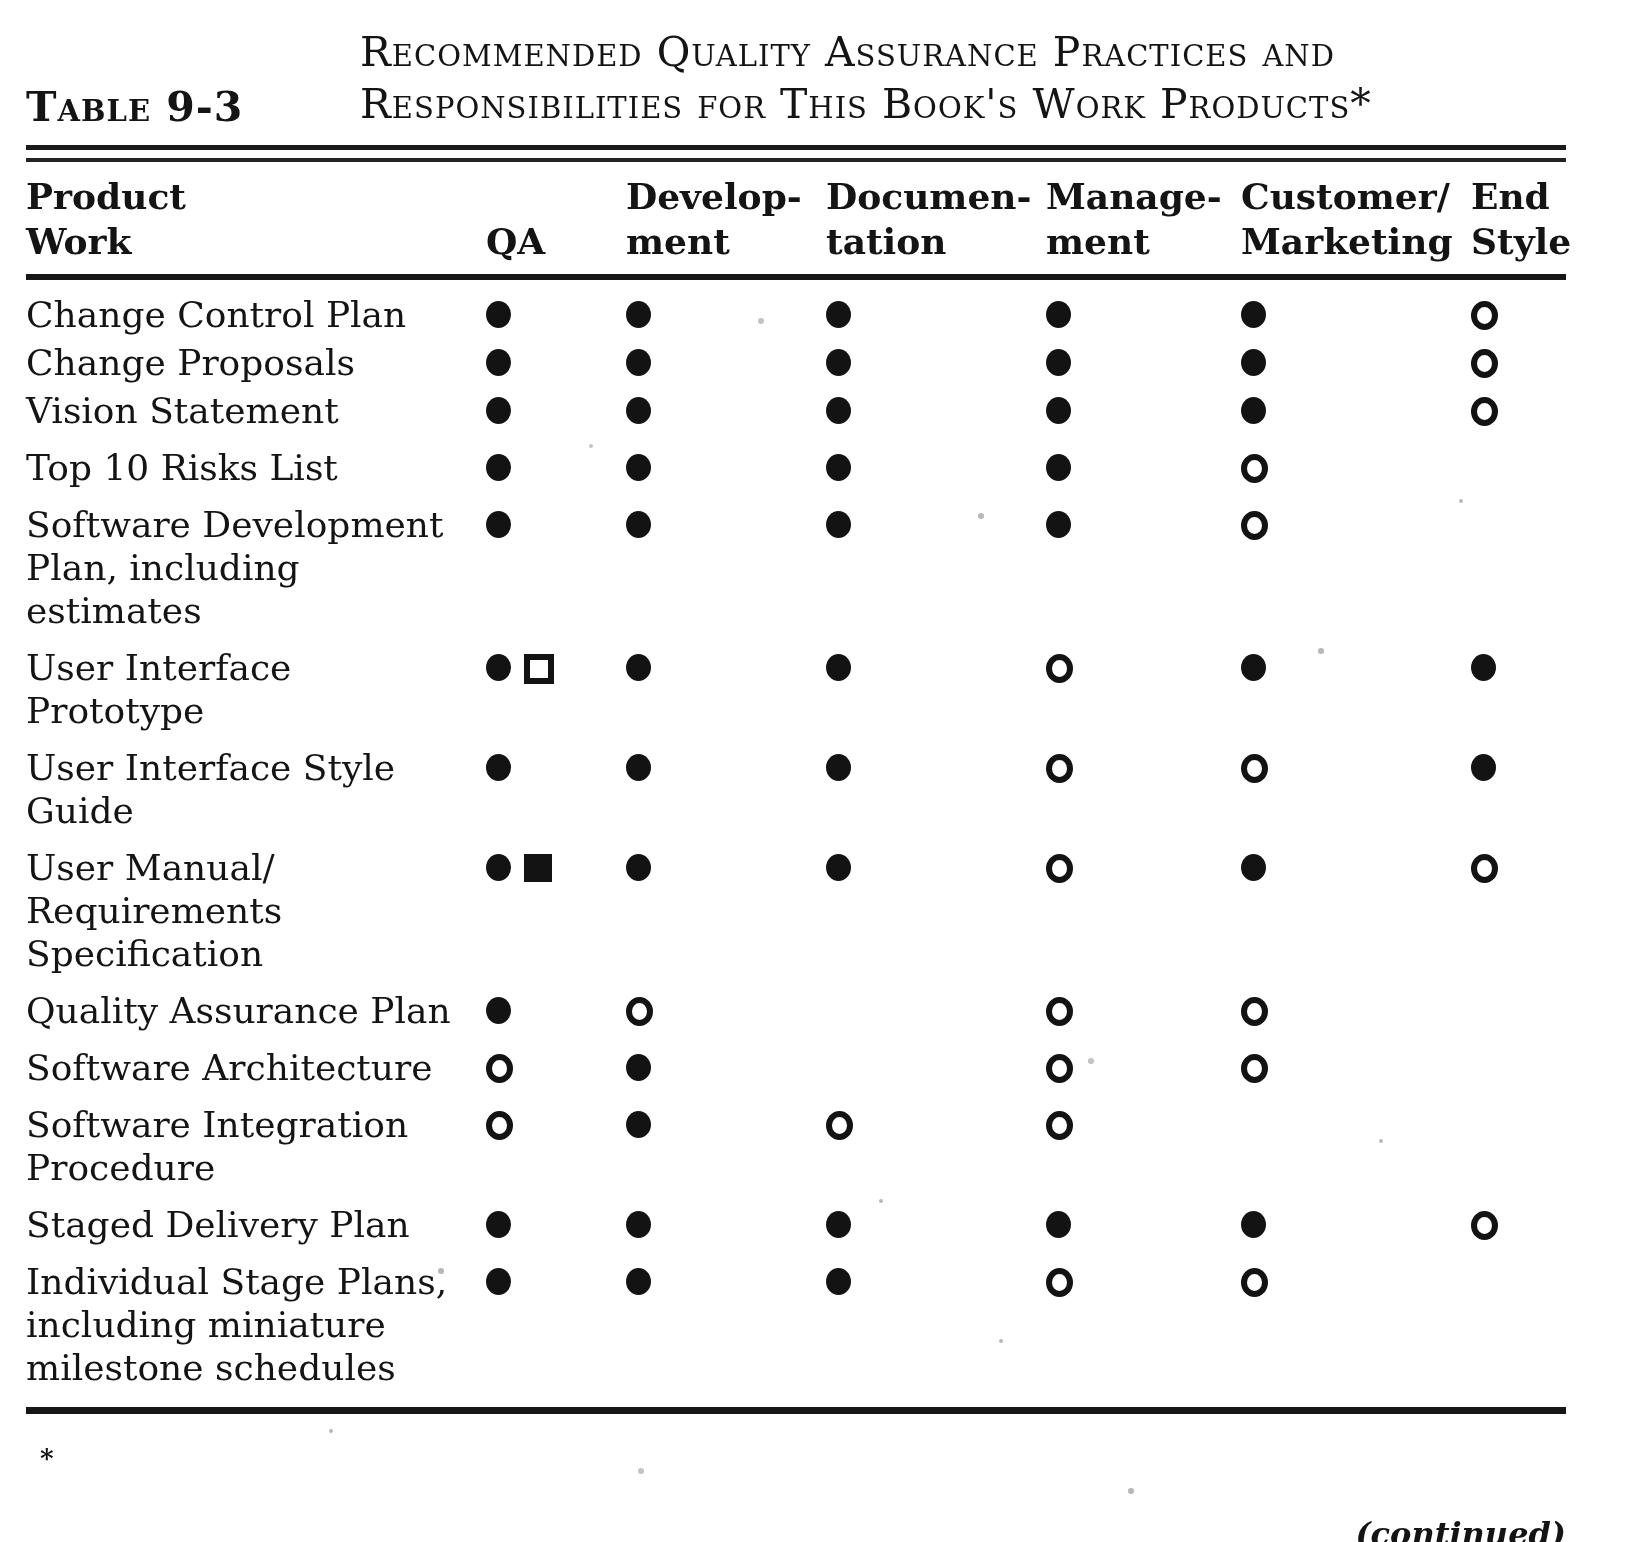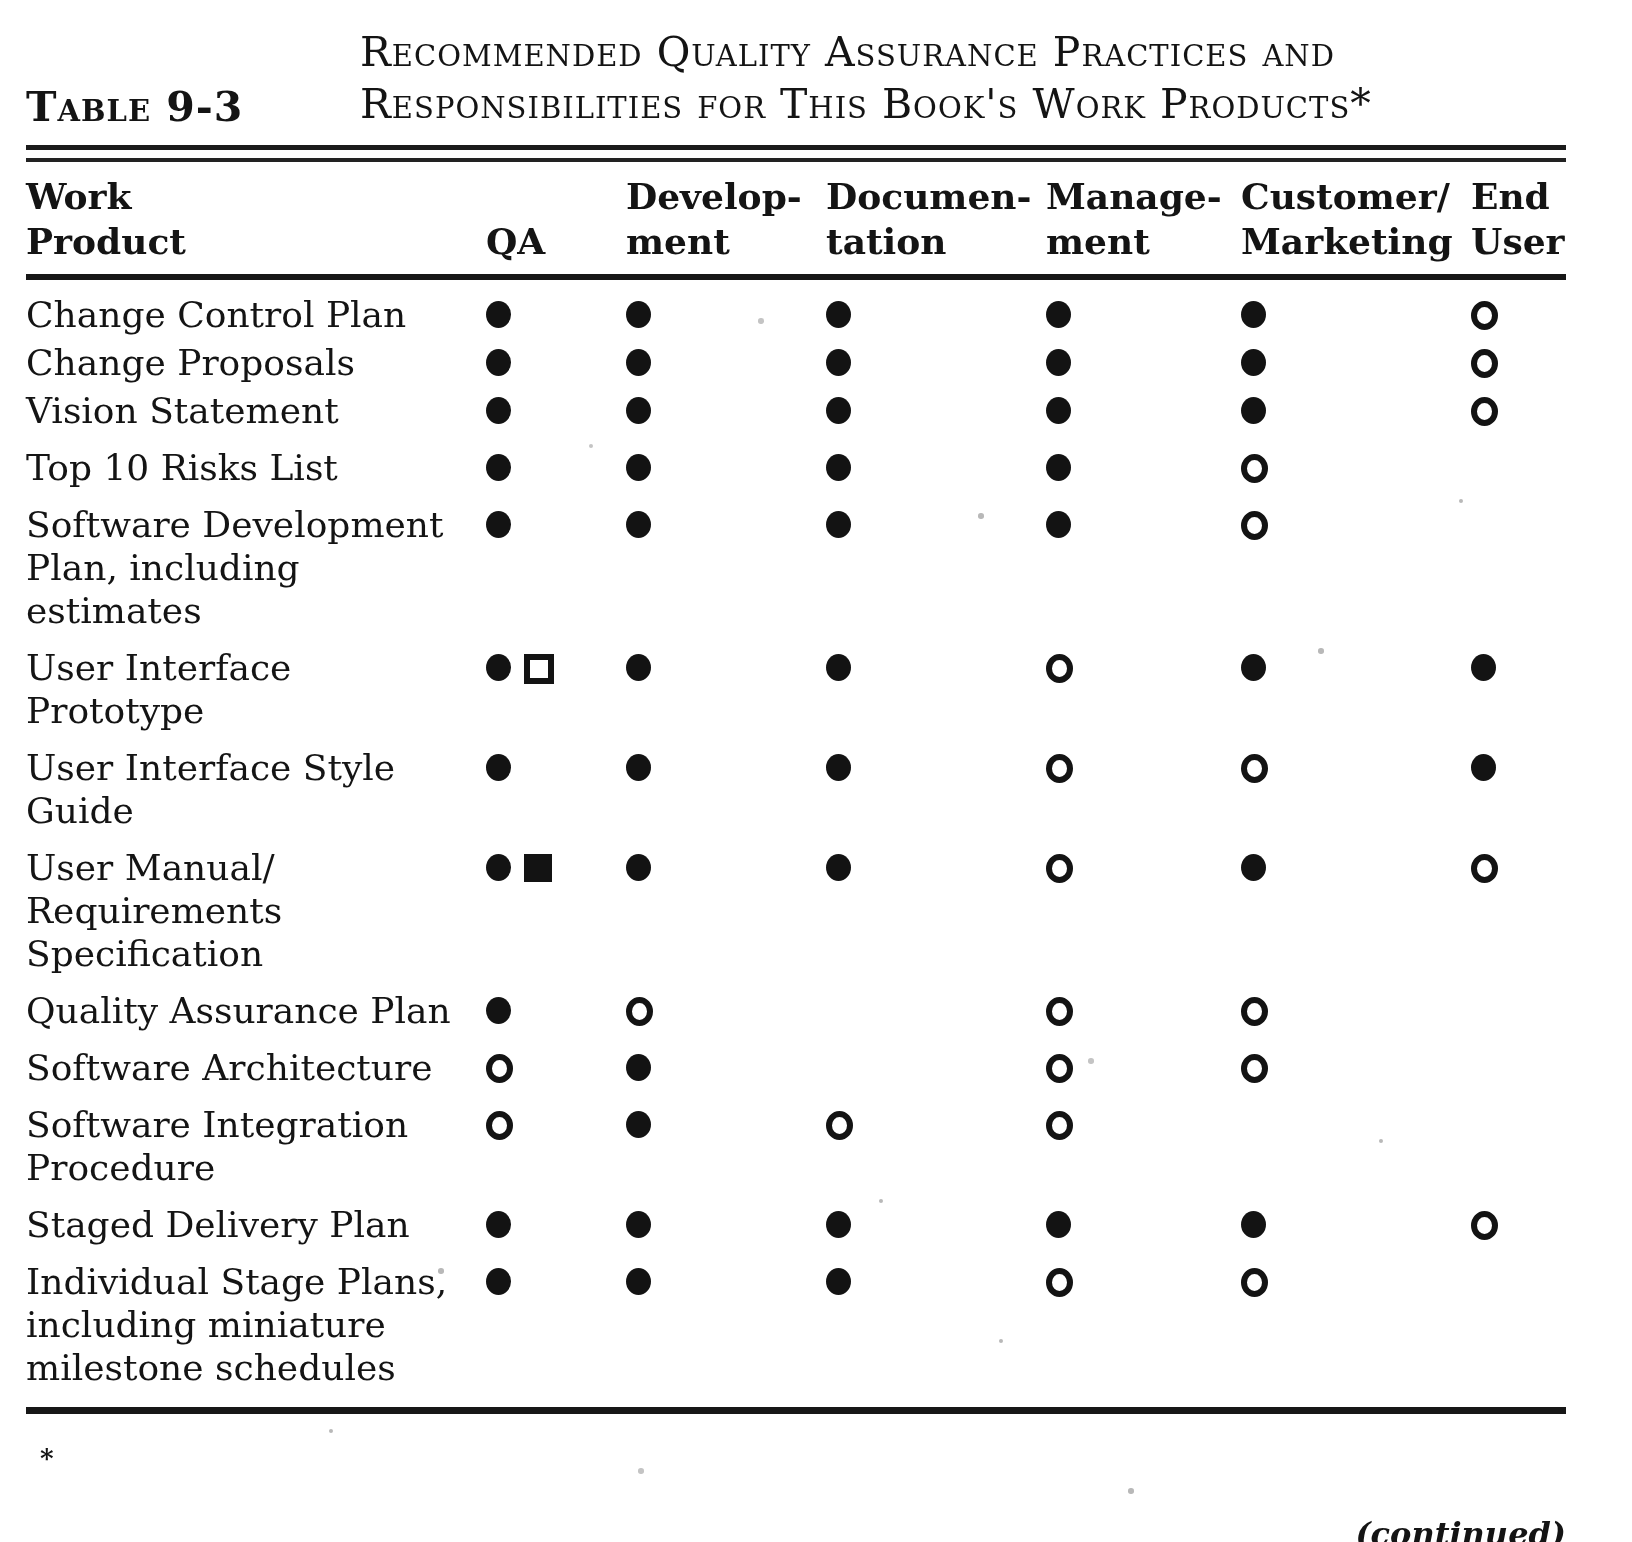--- a/index.html
+++ b/index.html
@@ -94,22 +94,22 @@
     <div class="table-title">
       <div>Recommended Quality Assurance Practices and</div>
       <div>Responsibilities for This Book's Work Products*</div>
     </div>
   </header>
 
   <div class="double-rule"></div>
 
   <div class="grid" id="header-row">
       <div class="hcell">
+        <div class="hline">Product</div>
         <div class="hline">Work</div>
-        <div class="hline">Product</div>
       </div>
       <div class="hcell">
         <div class="hline"></div>
         <div class="hline">QA</div>
       </div>
       <div class="hcell">
         <div class="hline">Develop-</div>
         <div class="hline">ment</div>
       </div>
       <div class="hcell">
@@ -119,21 +119,21 @@
       <div class="hcell">
         <div class="hline">Manage-</div>
         <div class="hline">ment</div>
       </div>
       <div class="hcell">
         <div class="hline">Customer/</div>
         <div class="hline">Marketing</div>
       </div>
       <div class="hcell">
         <div class="hline">End</div>
-        <div class="hline">User</div>
+        <div class="hline">Style</div>
       </div>
     </div>
 
   <div class="header-rule"></div>
 
   <div id="rows">
       <div class="grid row">
         <div class="rlabel">Change Control Plan</div>
         <div class="cell">
           <span class="mark filled-circle" title="definitely reviewed"></span>

